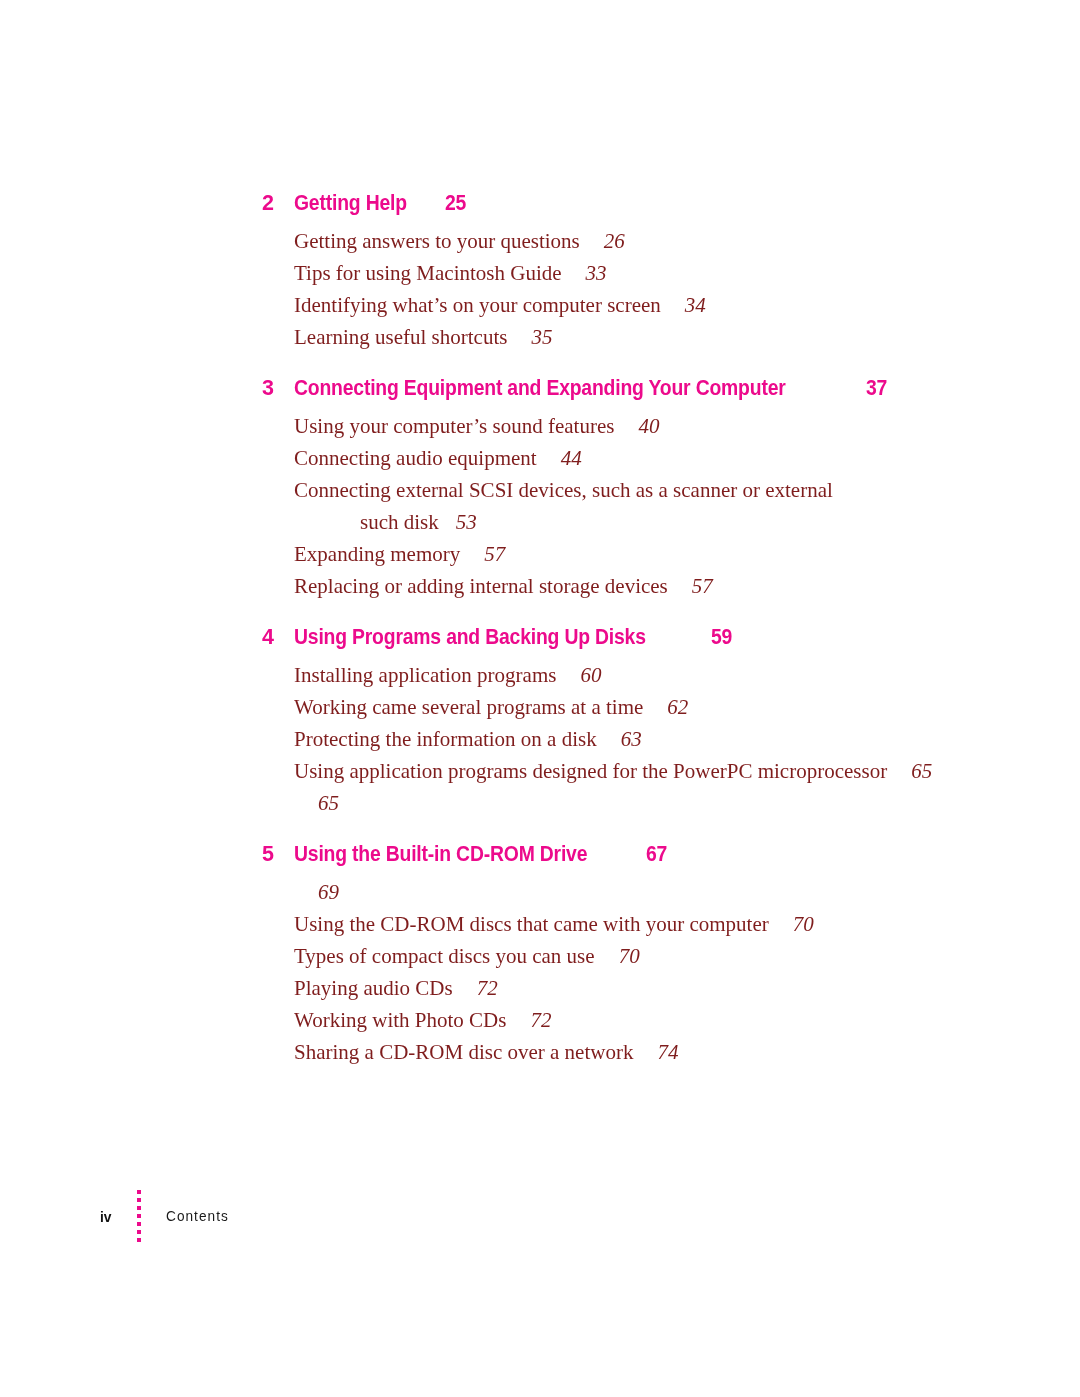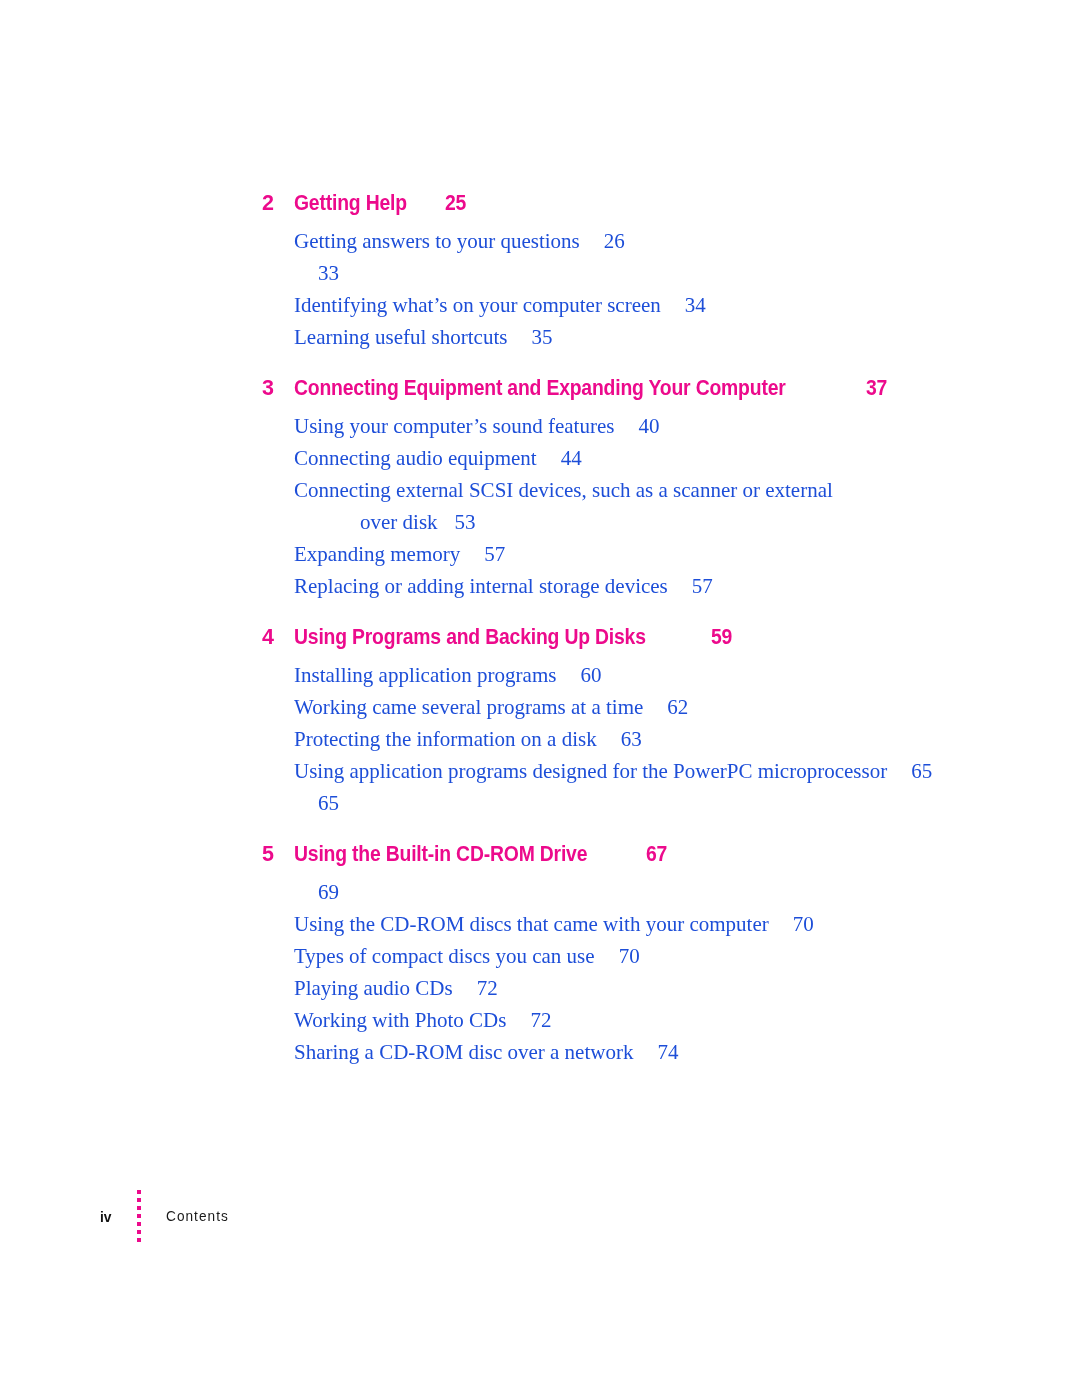--- a/index.html
+++ b/index.html
@@ -70,26 +70,27 @@
   
   .entries {
     margin-left: 32px;
   }
   .entry {
     display: flex;
     align-items: baseline;
     font-family: "Liberation Serif", serif;
     font-size: 21px;
     line-height: 32px;
-    color: #1d4ed8;
+    color: #7f1d1d;
     white-space: nowrap;
   }
   .entry-text { }
   .entry-page {
     margin-left: 24px;
+    font-style: italic;
   }
   .entry.wrap {
     display: block;
     white-space: normal;
     line-height: 32px;
   }
   .entry.wrap .cont {
     display: block;
     margin-left: 66px;
   }
@@ -152,20 +153,21 @@
           <span class="chap-num">2</span>
           <span class="chap-title">Getting Help</span>
           <span class="chap-page">25</span>
         </div>
         <div class="entries">
           <div class="entry">
             <span class="entry-text">Getting answers to your questions</span>
             <span class="entry-page">26</span>
           </div>
           <div class="entry">
+            <span class="entry-text">Tips for using Macintosh Guide</span>
             <span class="entry-page">33</span>
           </div>
           <div class="entry">
             <span class="entry-text">Identifying what’s on your computer screen</span>
             <span class="entry-page">34</span>
           </div>
           <div class="entry">
             <span class="entry-text">Learning useful shortcuts</span>
             <span class="entry-page">35</span>
           </div>
@@ -179,21 +181,21 @@
         </div>
         <div class="entries">
           <div class="entry">
             <span class="entry-text">Using your computer’s sound features</span>
             <span class="entry-page">40</span>
           </div>
           <div class="entry">
             <span class="entry-text">Connecting audio equipment</span>
             <span class="entry-page">44</span>
           </div>
-          <div class="entry wrap"><span class="entry-text">Connecting external SCSI devices, such as a scanner or external</span><span class="cont"><span>over disk</span><span class="entry-page">53</span></span></div>
+          <div class="entry wrap"><span class="entry-text">Connecting external SCSI devices, such as a scanner or external</span><span class="cont"><span>such disk</span><span class="entry-page">53</span></span></div>
           <div class="entry">
             <span class="entry-text">Expanding memory</span>
             <span class="entry-page">57</span>
           </div>
           <div class="entry">
             <span class="entry-text">Replacing or adding internal storage devices</span>
             <span class="entry-page">57</span>
           </div>
         </div>
       </div>

